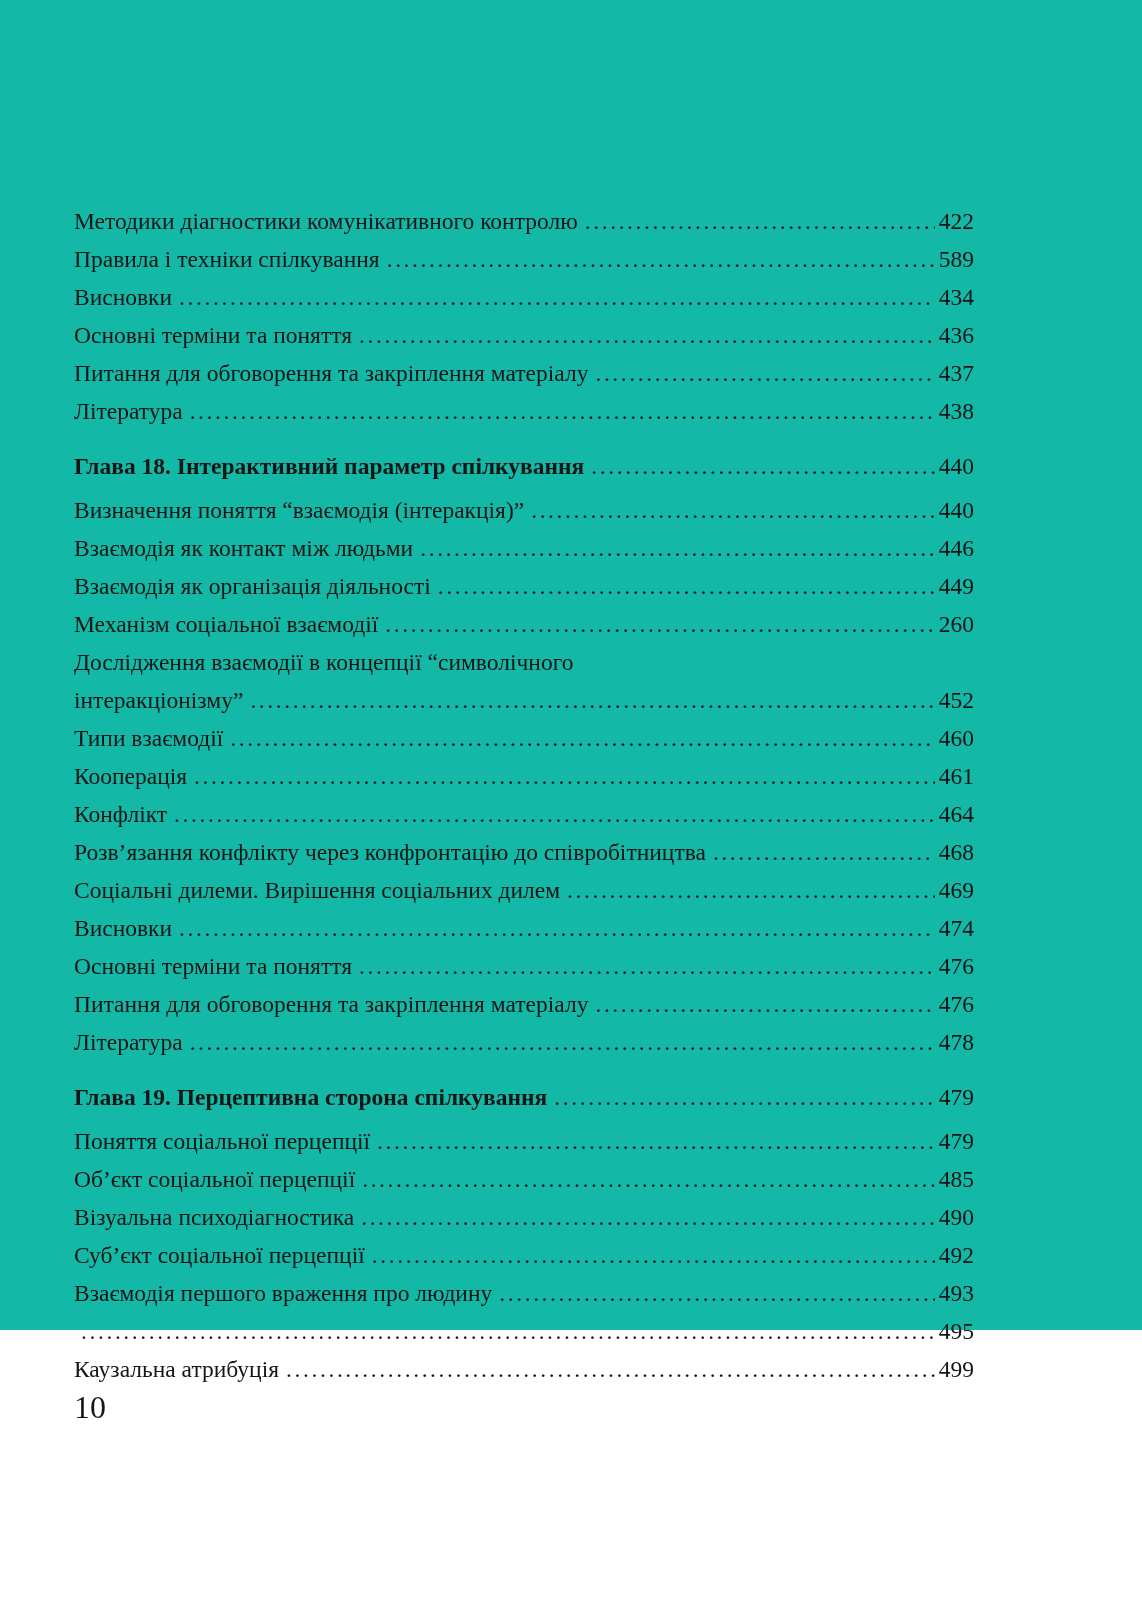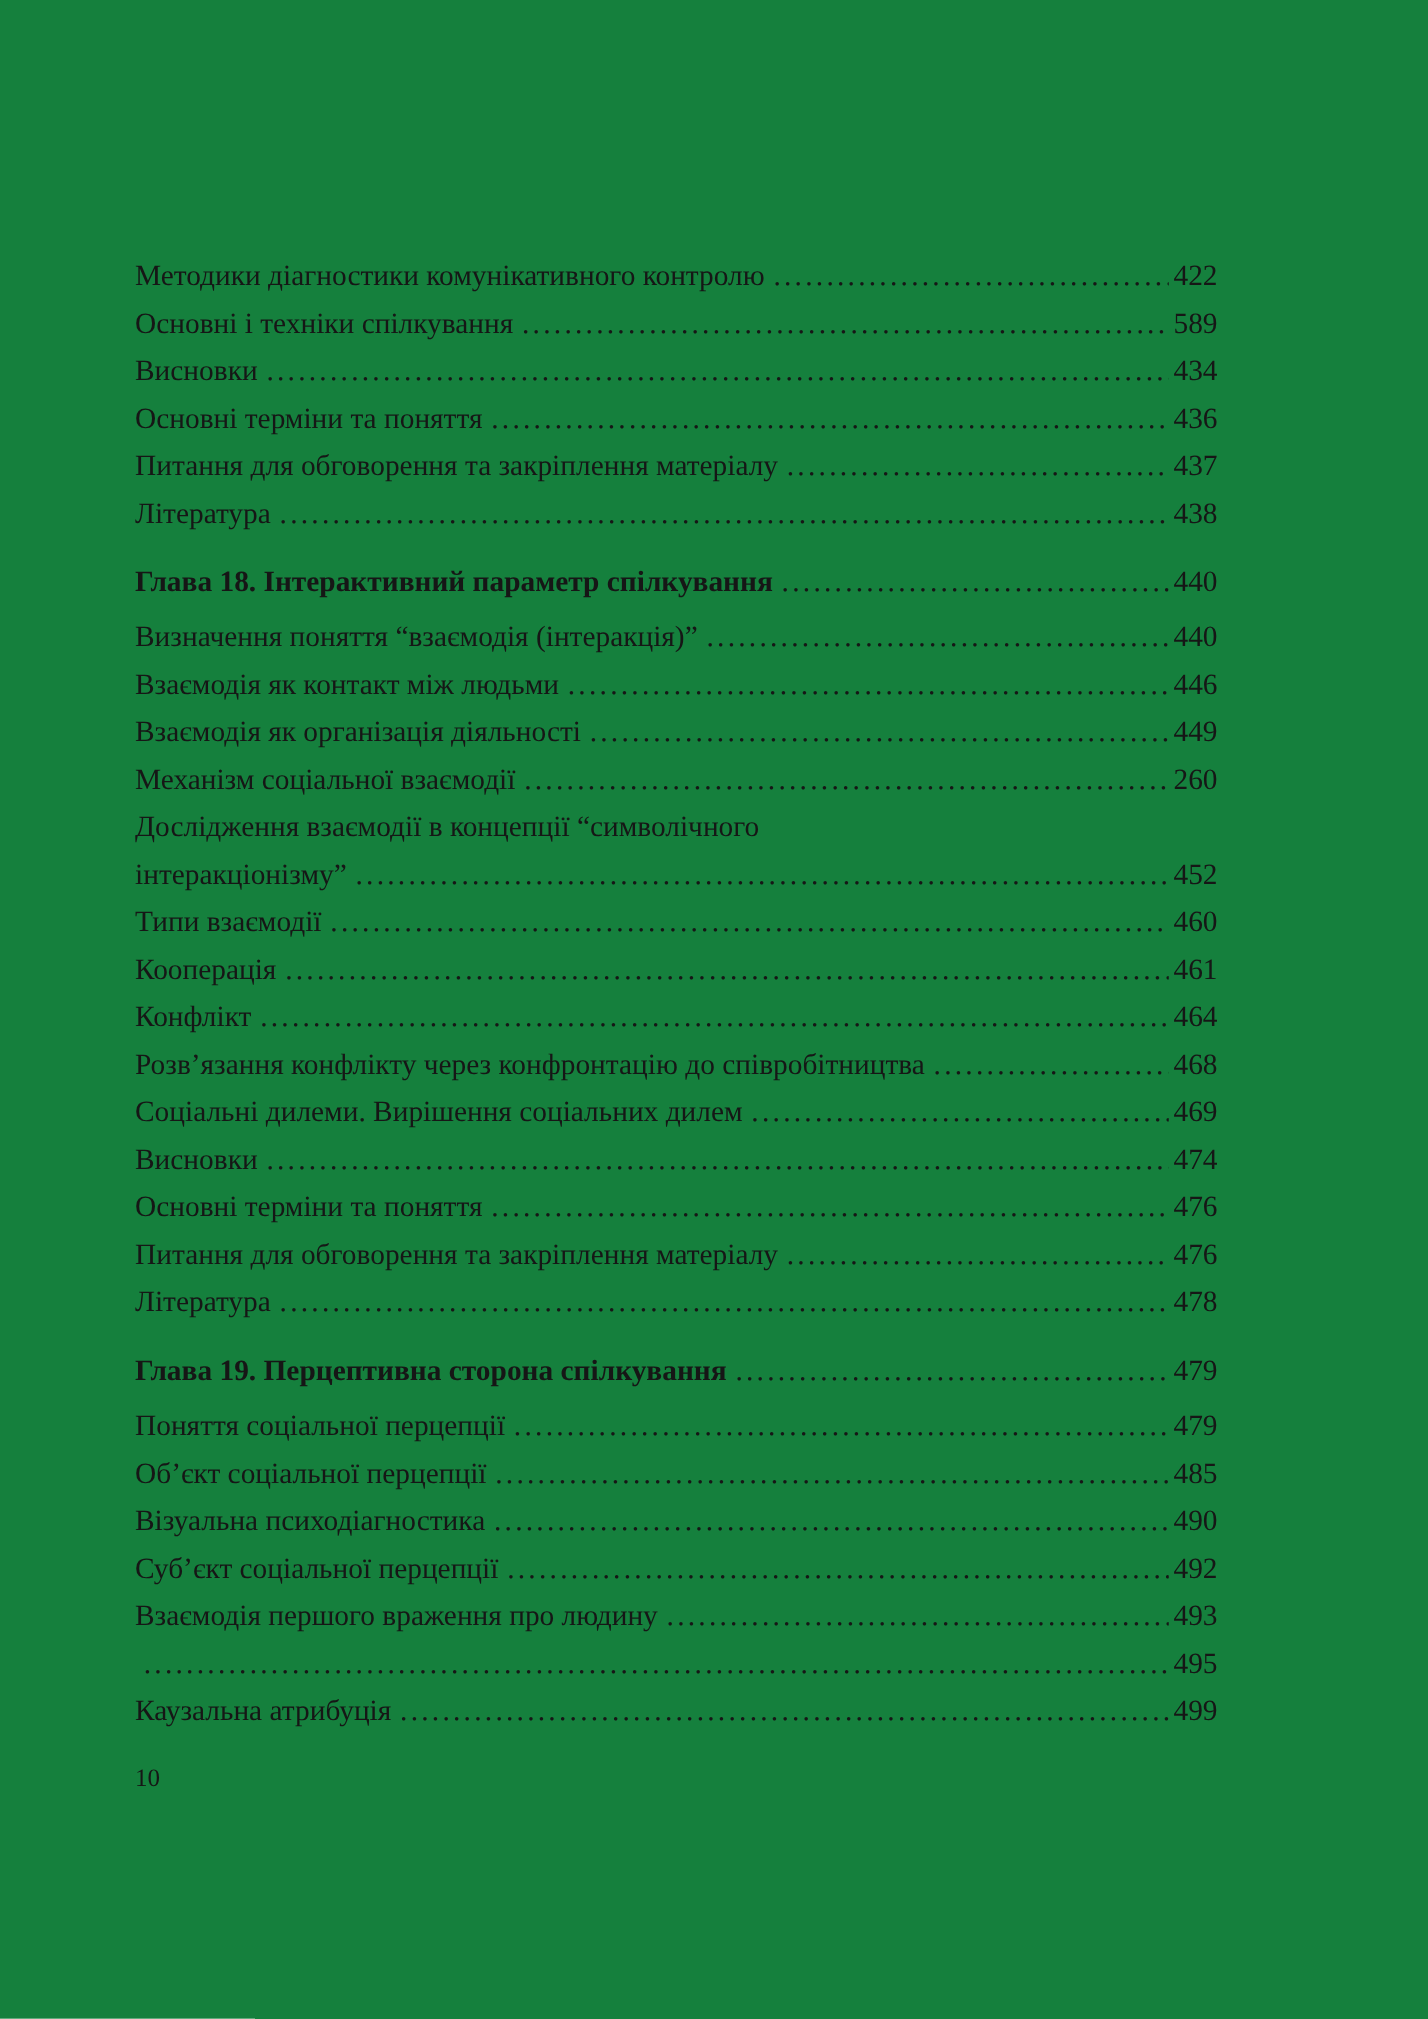--- a/index.html
+++ b/index.html
@@ -9,23 +9,23 @@
   body {
     width: 1142px;
     height: 1615px;
     background: #ffffff;
     color: #161616;
     font-family: "Liberation Serif", "DejaVu Serif", serif;
   }
   .page {
     box-sizing: border-box;
     width: 1142px;
-    height: 1615px;
-    padding: 202px 168px 0 108px;
-    background: #15803d;
+    height: 1330px;
+    padding: 202px 168px 0 74px;
+    background: #14b8a6;
   }
   .toc-list {
     width: 100%;
   }
   .toc-row {
     display: flex;
     align-items: baseline;
     font-size: 23.5px;
     line-height: 38px;
     white-space: nowrap;
@@ -52,37 +52,36 @@
   }
   .toc-dots::after {
     content: "........................................................................................................................................................................................................";
     letter-spacing: 2.6px;
   }
   .toc-page {
     flex: 0 0 auto;
     margin-left: 4px;
   }
   .page-number {
-    font-size: 20px;
+    font-size: 32px;
     line-height: 38px;
-    margin-top: 16px;
   }
 </style>
 </head>
 <body>
 
 <div class="page">
   <div class="toc-list">
       <div class="toc-row">
     <span class="toc-label">Методики діагностики комунікативного контролю</span>
     <span class="toc-dots"></span>
     <span class="toc-page">422</span>
   </div>
       <div class="toc-row">
-    <span class="toc-label">Основні і техніки спілкування</span>
+    <span class="toc-label">Правила і техніки спілкування</span>
     <span class="toc-dots"></span>
     <span class="toc-page">589</span>
   </div>
       <div class="toc-row">
     <span class="toc-label">Висновки</span>
     <span class="toc-dots"></span>
     <span class="toc-page">434</span>
   </div>
       <div class="toc-row">
     <span class="toc-label">Основні терміни та поняття</span>

